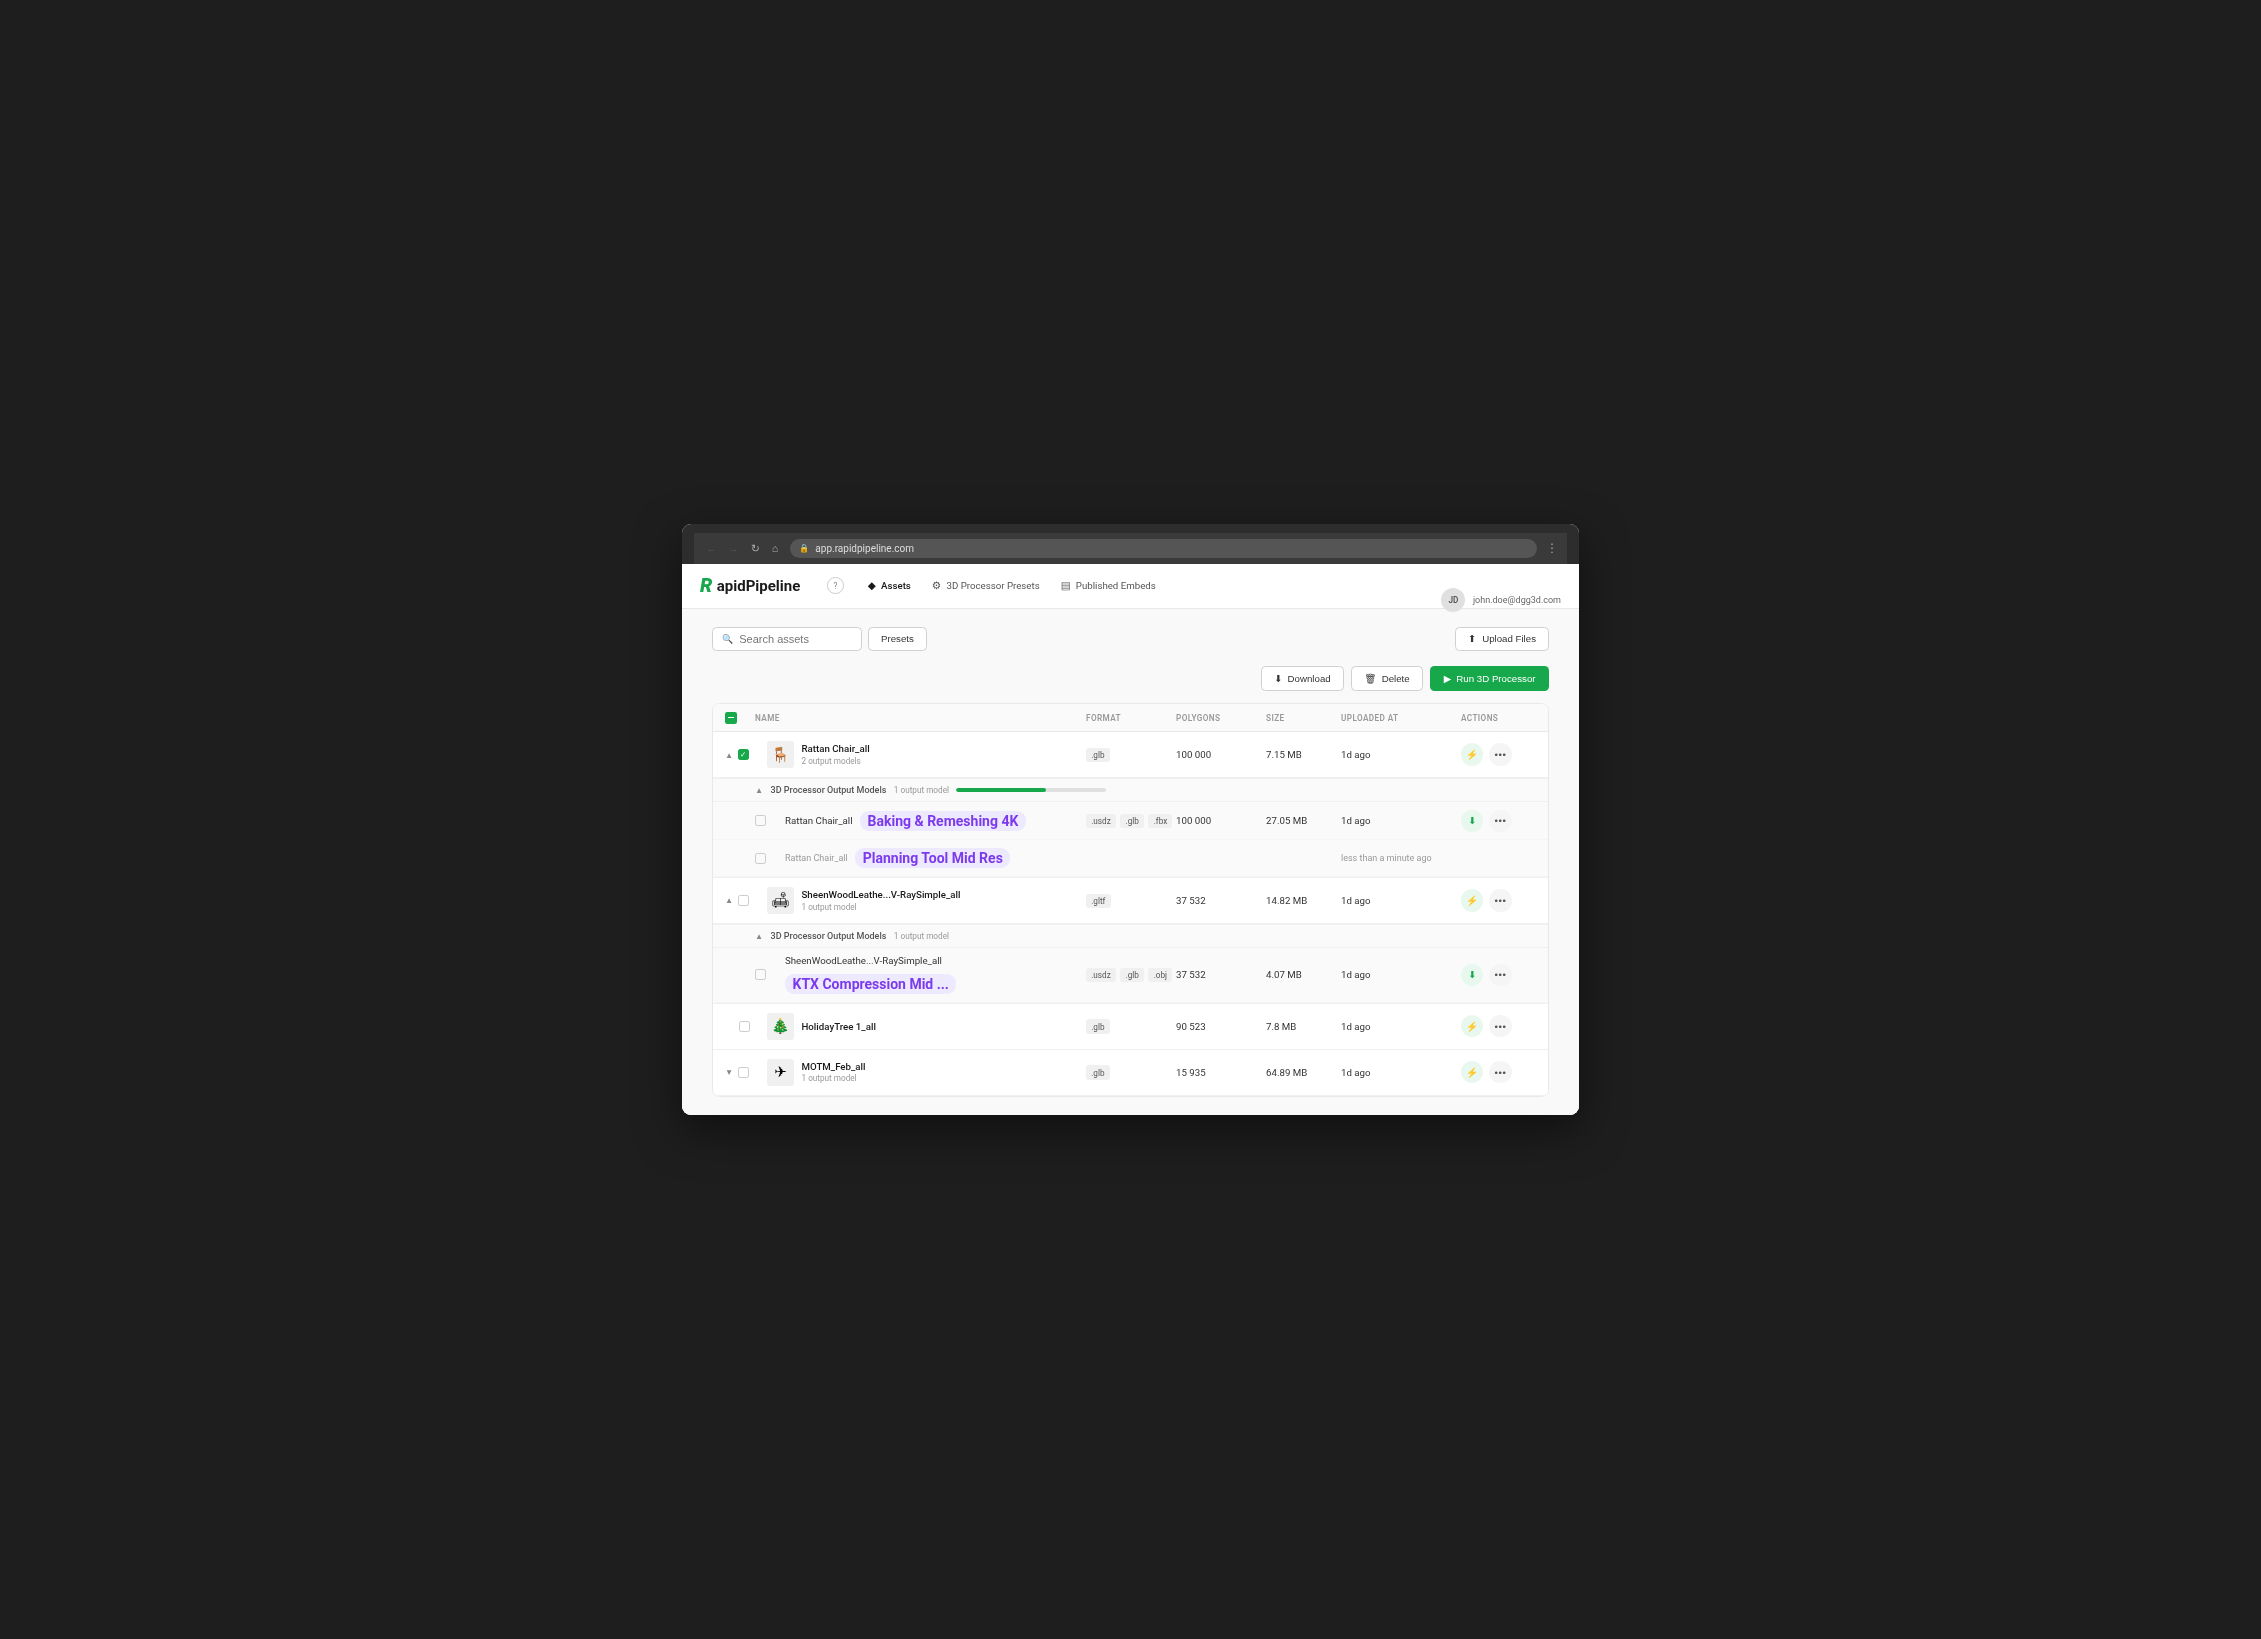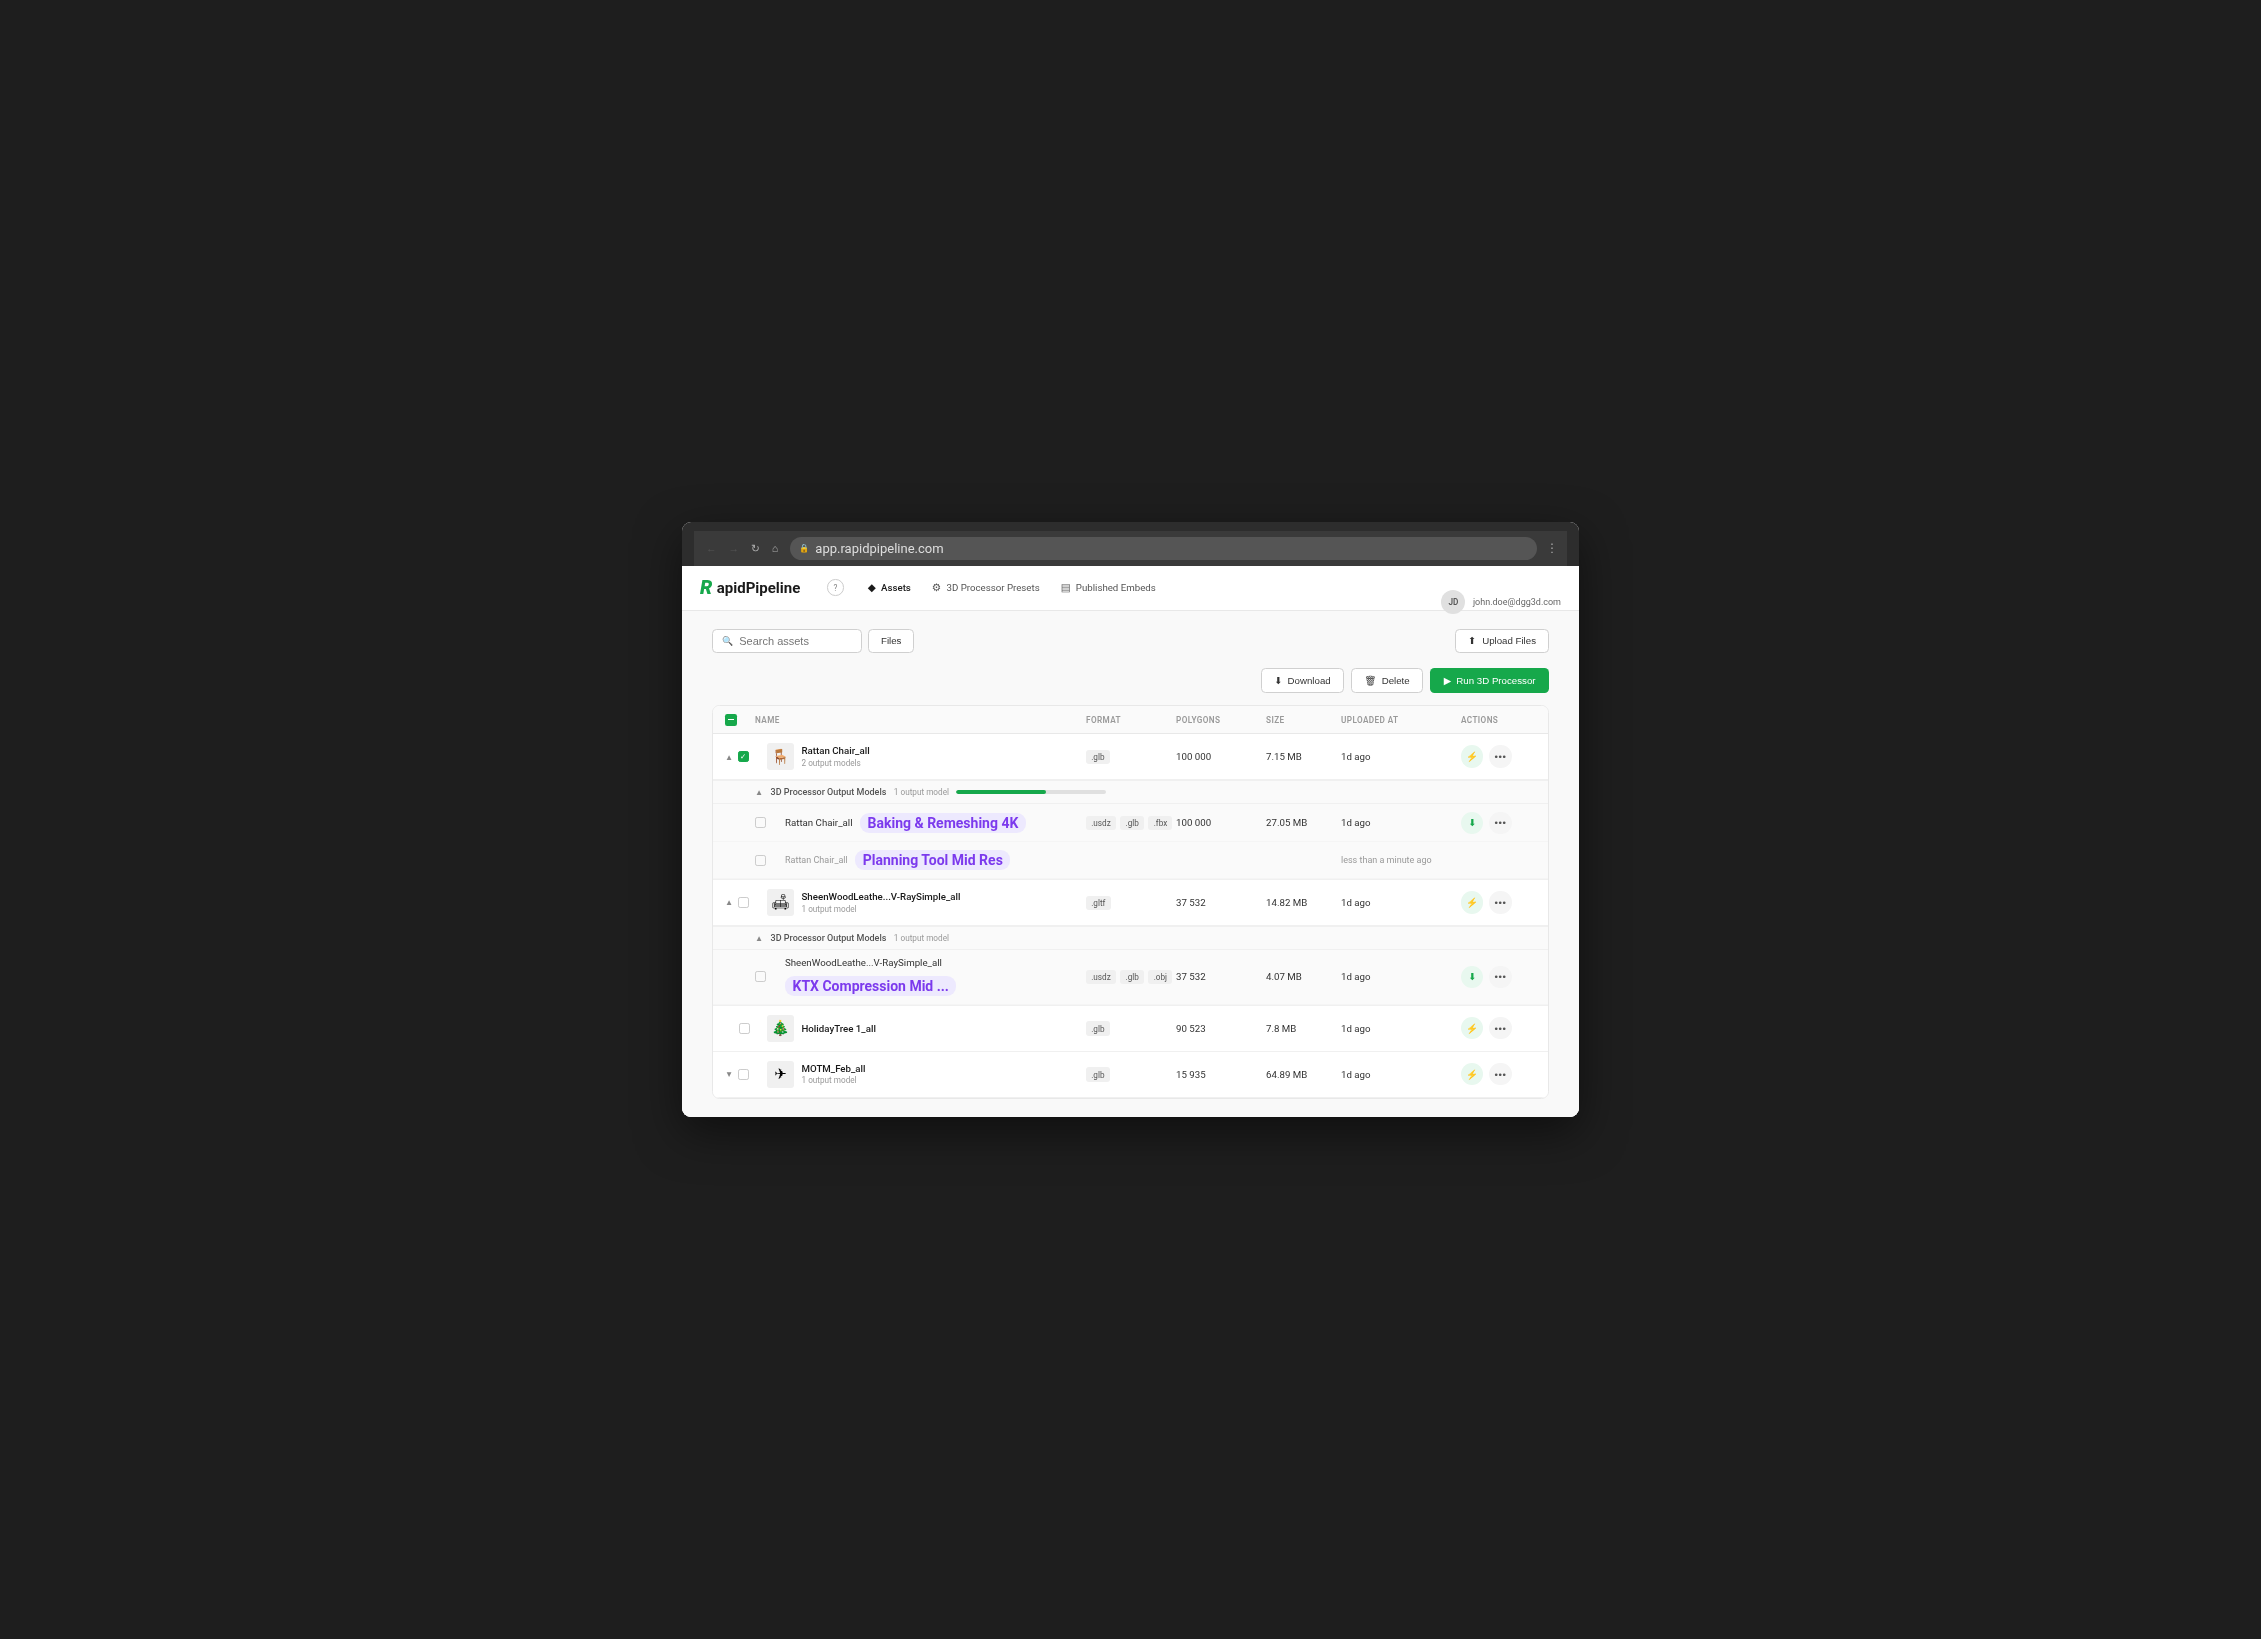--- a/index.html
+++ b/index.html
@@ -94,21 +94,21 @@
     .address-bar {
       flex: 1;
       background: #555;
       border-radius: 15px;
       padding: 3.7px 9px;
       display: flex;
       align-items: center;
       gap: 6px;
     }
     .lock-icon { color: #aaa; font-size: 8.2px; }
-    .address-text { color: #ddd; font-size: 13px; }
+    .address-text { color: #ddd; font-size: 10px; }
     .menu-dots { color: #aaa; font-size: 12px; margin-left: auto; cursor: pointer; }
 
     
     .app-content {
       background: #f5f5f5;
       min-height: 449px;
     }
     .app-header {
       background: #ffffff;
       border-bottom: 0.7px solid #e8e8e8;
@@ -569,21 +569,21 @@
     </div>
 
     <div class="main-content">
 
       <div class="toolbar">
         <div class="search-area">
           <div class="search-input-wrapper">
             <span style="color:#aaa;font-size:9px;">🔍</span>
             <input type="text" placeholder="Search assets" style="">
           </div>
-          <button class="search-btn">Files</button>
+          <button class="search-btn">Presets</button>
         </div>
         <button class="upload-btn">
           <span>⬆</span>
           <span>Upload Files</span>
         </button>
       </div>
 
       <div class="action-bar">
         <button class="action-btn">
           <span>⬇</span>

